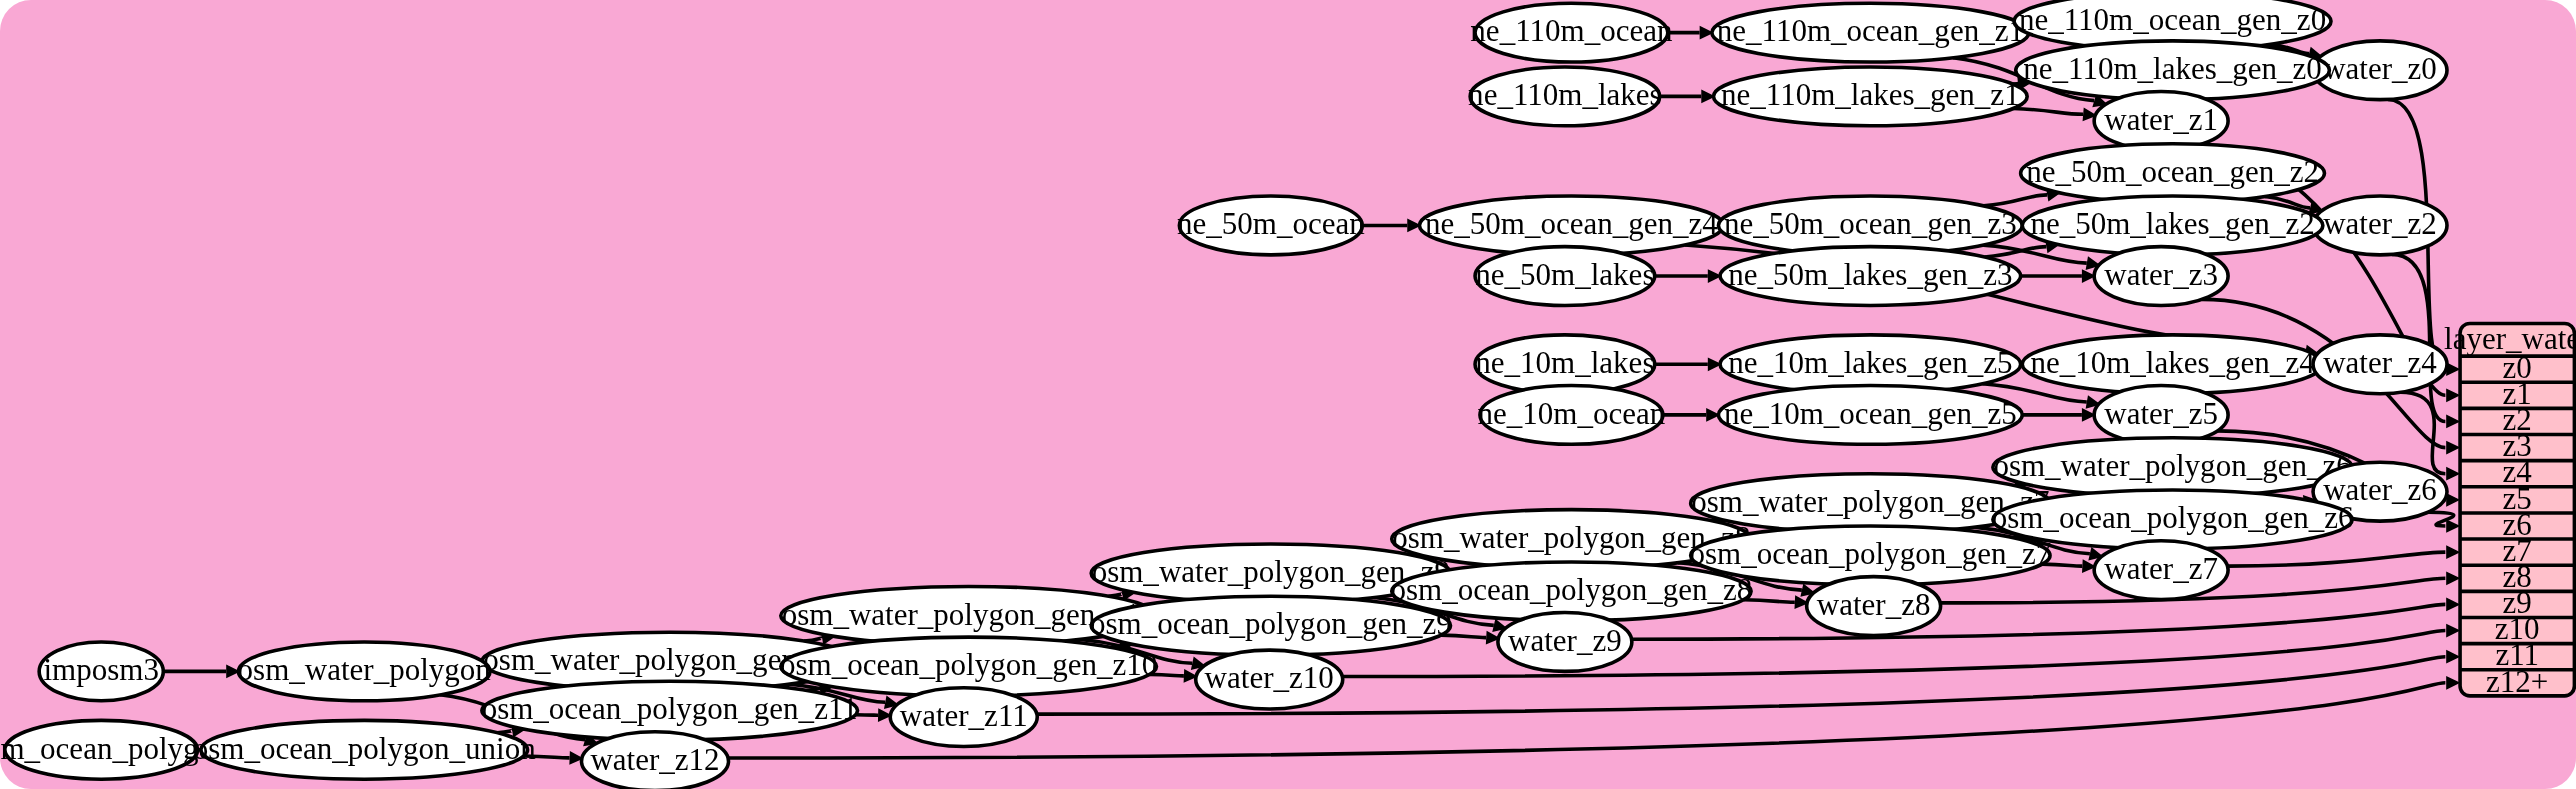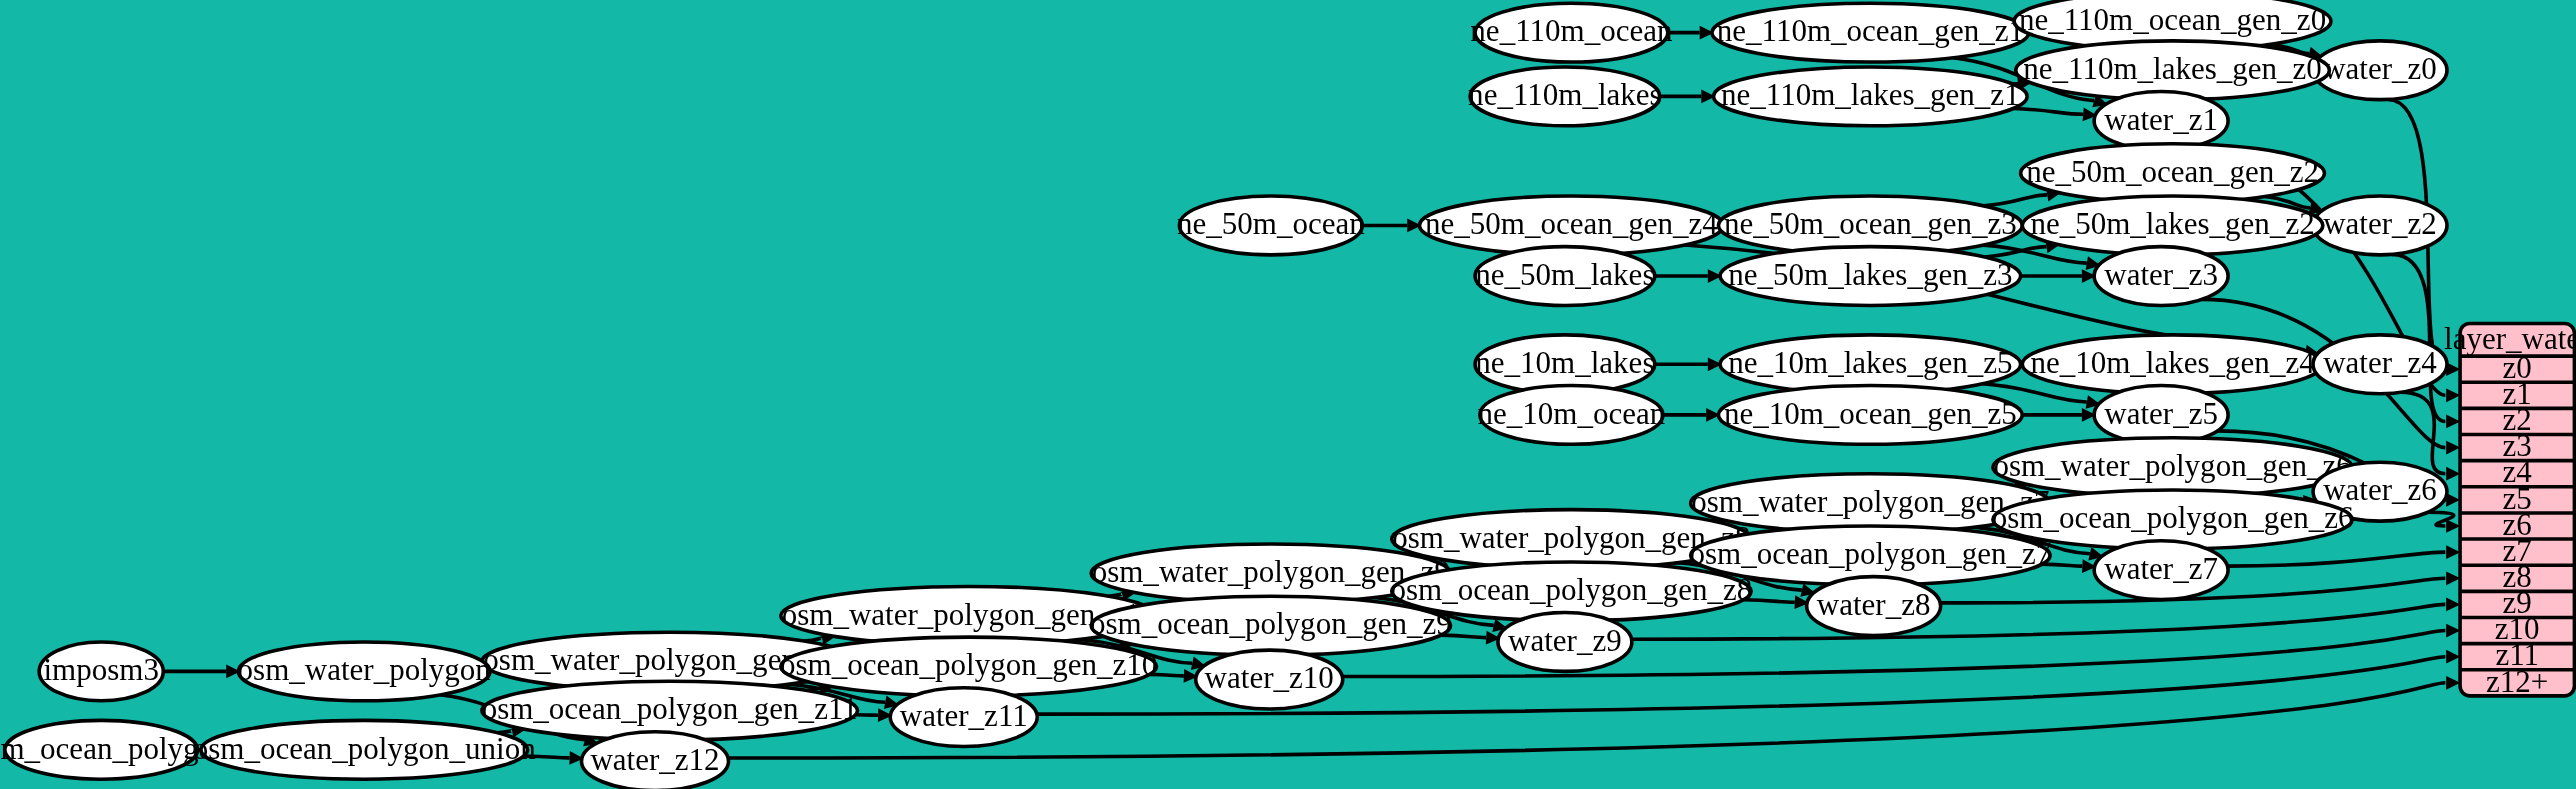--- a/index.html
+++ b/index.html
@@ -1,17 +1,17 @@
 <!DOCTYPE html>
 <html style="font-size:11.5px"><head>
 <meta charset="utf-8">
 <style>
   html,body{margin:0;padding:0;background:#ffffff;}
-  #stage{position:relative;width:2576px;height:789px;background:#14b8a6;
-         font-family:"Liberation Serif", serif;}
+  #stage{position:relative;width:2576px;height:789px;background:#f9a8d4;
+         font-family:"Liberation Serif", serif;border-radius:31px;}
   svg{display:block;}
   .node-ell{fill:#ffffff;stroke:#000000;stroke-width:2.2;}
   .node-lbl{font-family:"Liberation Serif", serif;font-size:19px;fill:#000;
             text-anchor:middle;dominant-baseline:middle;}
   .edge{fill:none;stroke:#000000;stroke-width:2.2;}
   .arrow{fill:#000000;stroke:#000000;stroke-width:1;}
   .rec-box{fill:#ffc0cb;stroke:#000000;stroke-width:2.2;}
   .rec-lbl{font-family:"Liberation Serif", serif;font-size:19px;fill:#000;
            text-anchor:middle;dominant-baseline:middle;}
   .rec-hdr{font-family:"Liberation Serif", serif;font-size:19px;fill:#000;

